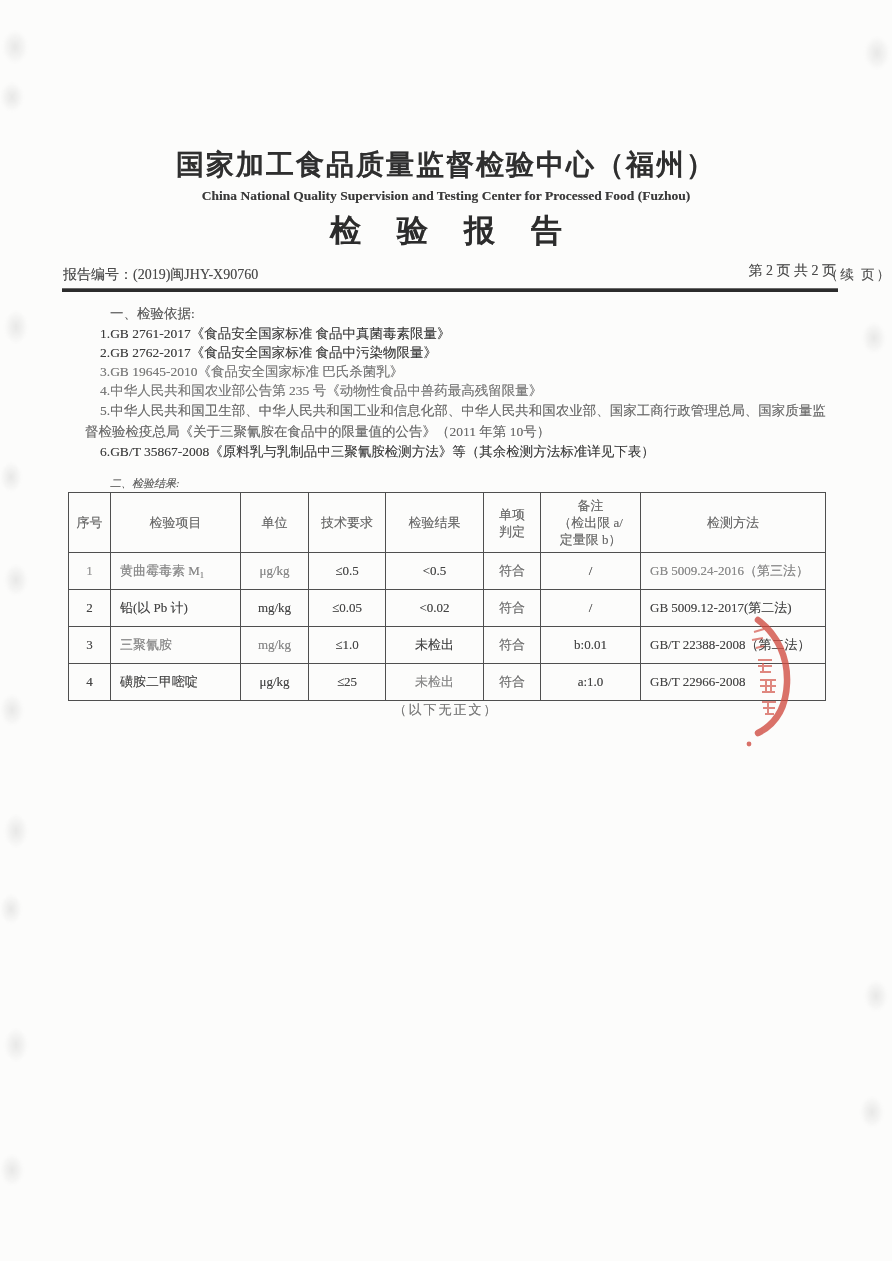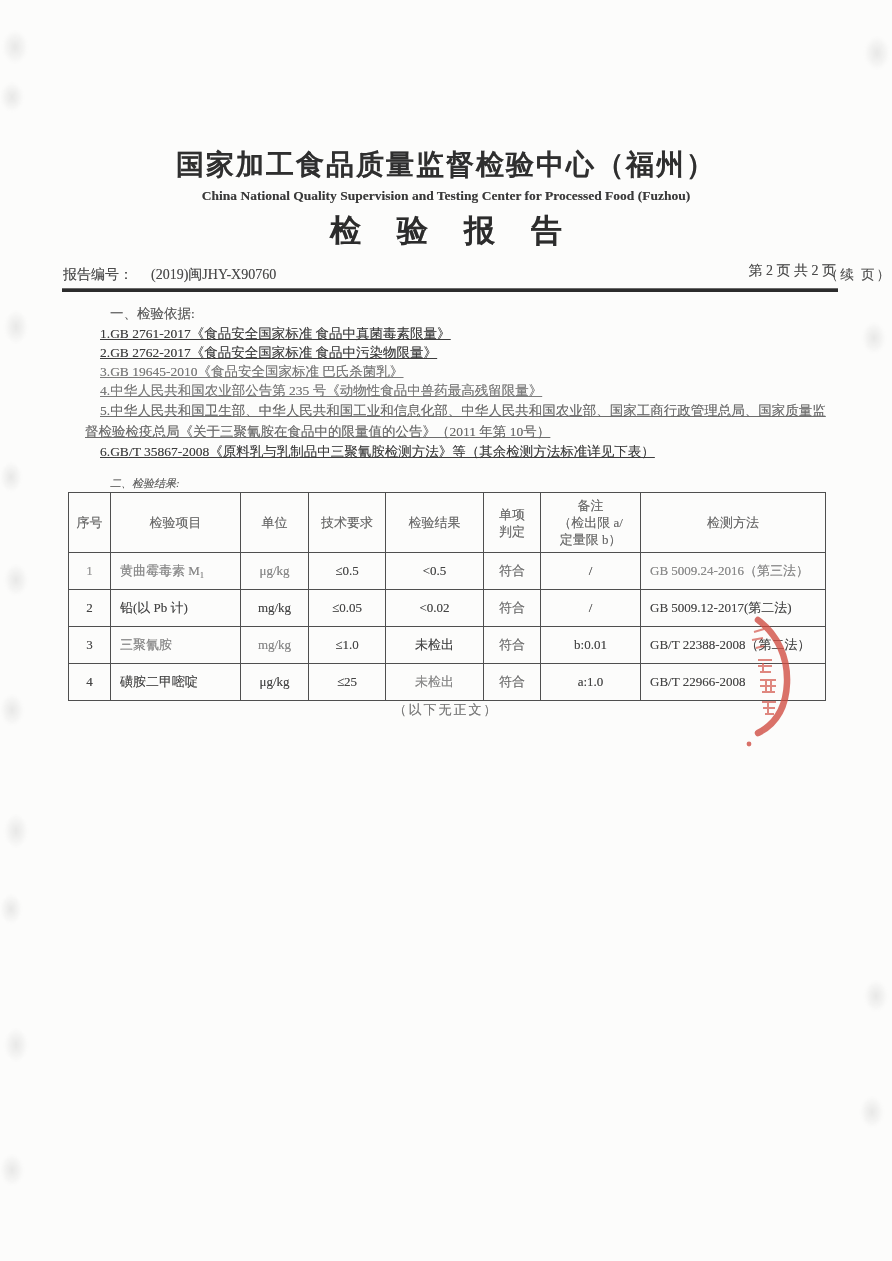--- a/index.html
+++ b/index.html
@@ -15,31 +15,31 @@
   
   .org-cn { position:absolute; top:146px; left:0; right:0; text-align:center;
     font-size:28px; font-weight:bold; letter-spacing:2px; color:#2f2f2f; }
   .org-en { position:absolute; top:188px; left:0; right:0; text-align:center;
     font-size:13.5px; font-weight:bold; color:#3a3a3a; }
   .doc-cn { position:absolute; top:210px; left:0; right:0; text-align:center;
     font-size:31px; font-weight:bold; letter-spacing:36px; text-indent:36px; color:#2c2c2c; }
   .doc-en { position:absolute; top:247px; left:0; right:0; text-align:center;
     font-size:18px; font-weight:bold; letter-spacing:4px; word-spacing:34px; color:#333; }
   .meta-left { position:absolute; top:266px; left:63px; font-size:14px; color:#4a4a4a; }
-  .meta-left .num { margin-left:18px; }
+  .meta-left .num { margin-left:0; }
   .meta-center { position:absolute; top:266px; left:0; right:0; text-align:right;
     font-size:13.5px; color:#555; letter-spacing:2px; }
   .meta-right { position:absolute; top:262px; right:56px; font-size:14px; color:#4a4a4a; }
   .rule { position:absolute; top:288px; left:62px; width:776px; height:4px;
     background:linear-gradient(#6a6a6a 0 25%, #2c2c2c 25% 100%); }
 
   
   .basis-heading { position:absolute; top:305px; left:110px; font-size:13.5px; color:#595959; }
   .basis-items { position:absolute; top:324px; left:85px; width:752px; font-size:13.5px; }
-  .basis-item { line-height:19px; text-indent:15px; color:#3c3c3c;text-decoration:underline; }
+  .basis-item { line-height:19px; text-indent:15px; color:#3c3c3c; }
   .basis-item.faded { color:#7b7b7b; }
   .basis-item.multi { line-height:21px; color:#6d6d6d; }
   .results-heading { position:absolute; top:476px; left:110px; font-size:11px; color:#606060;font-style:italic; }
 
   
   table.results { position:absolute; top:492px; left:68px; width:757px;
     border-collapse:collapse; table-layout:fixed; font-size:13px; }
   table.results th, table.results td {
     border:1.4px solid #4f4f4f; text-align:center; vertical-align:middle;
     padding:2px 4px; white-space:pre-line; overflow:hidden; }

